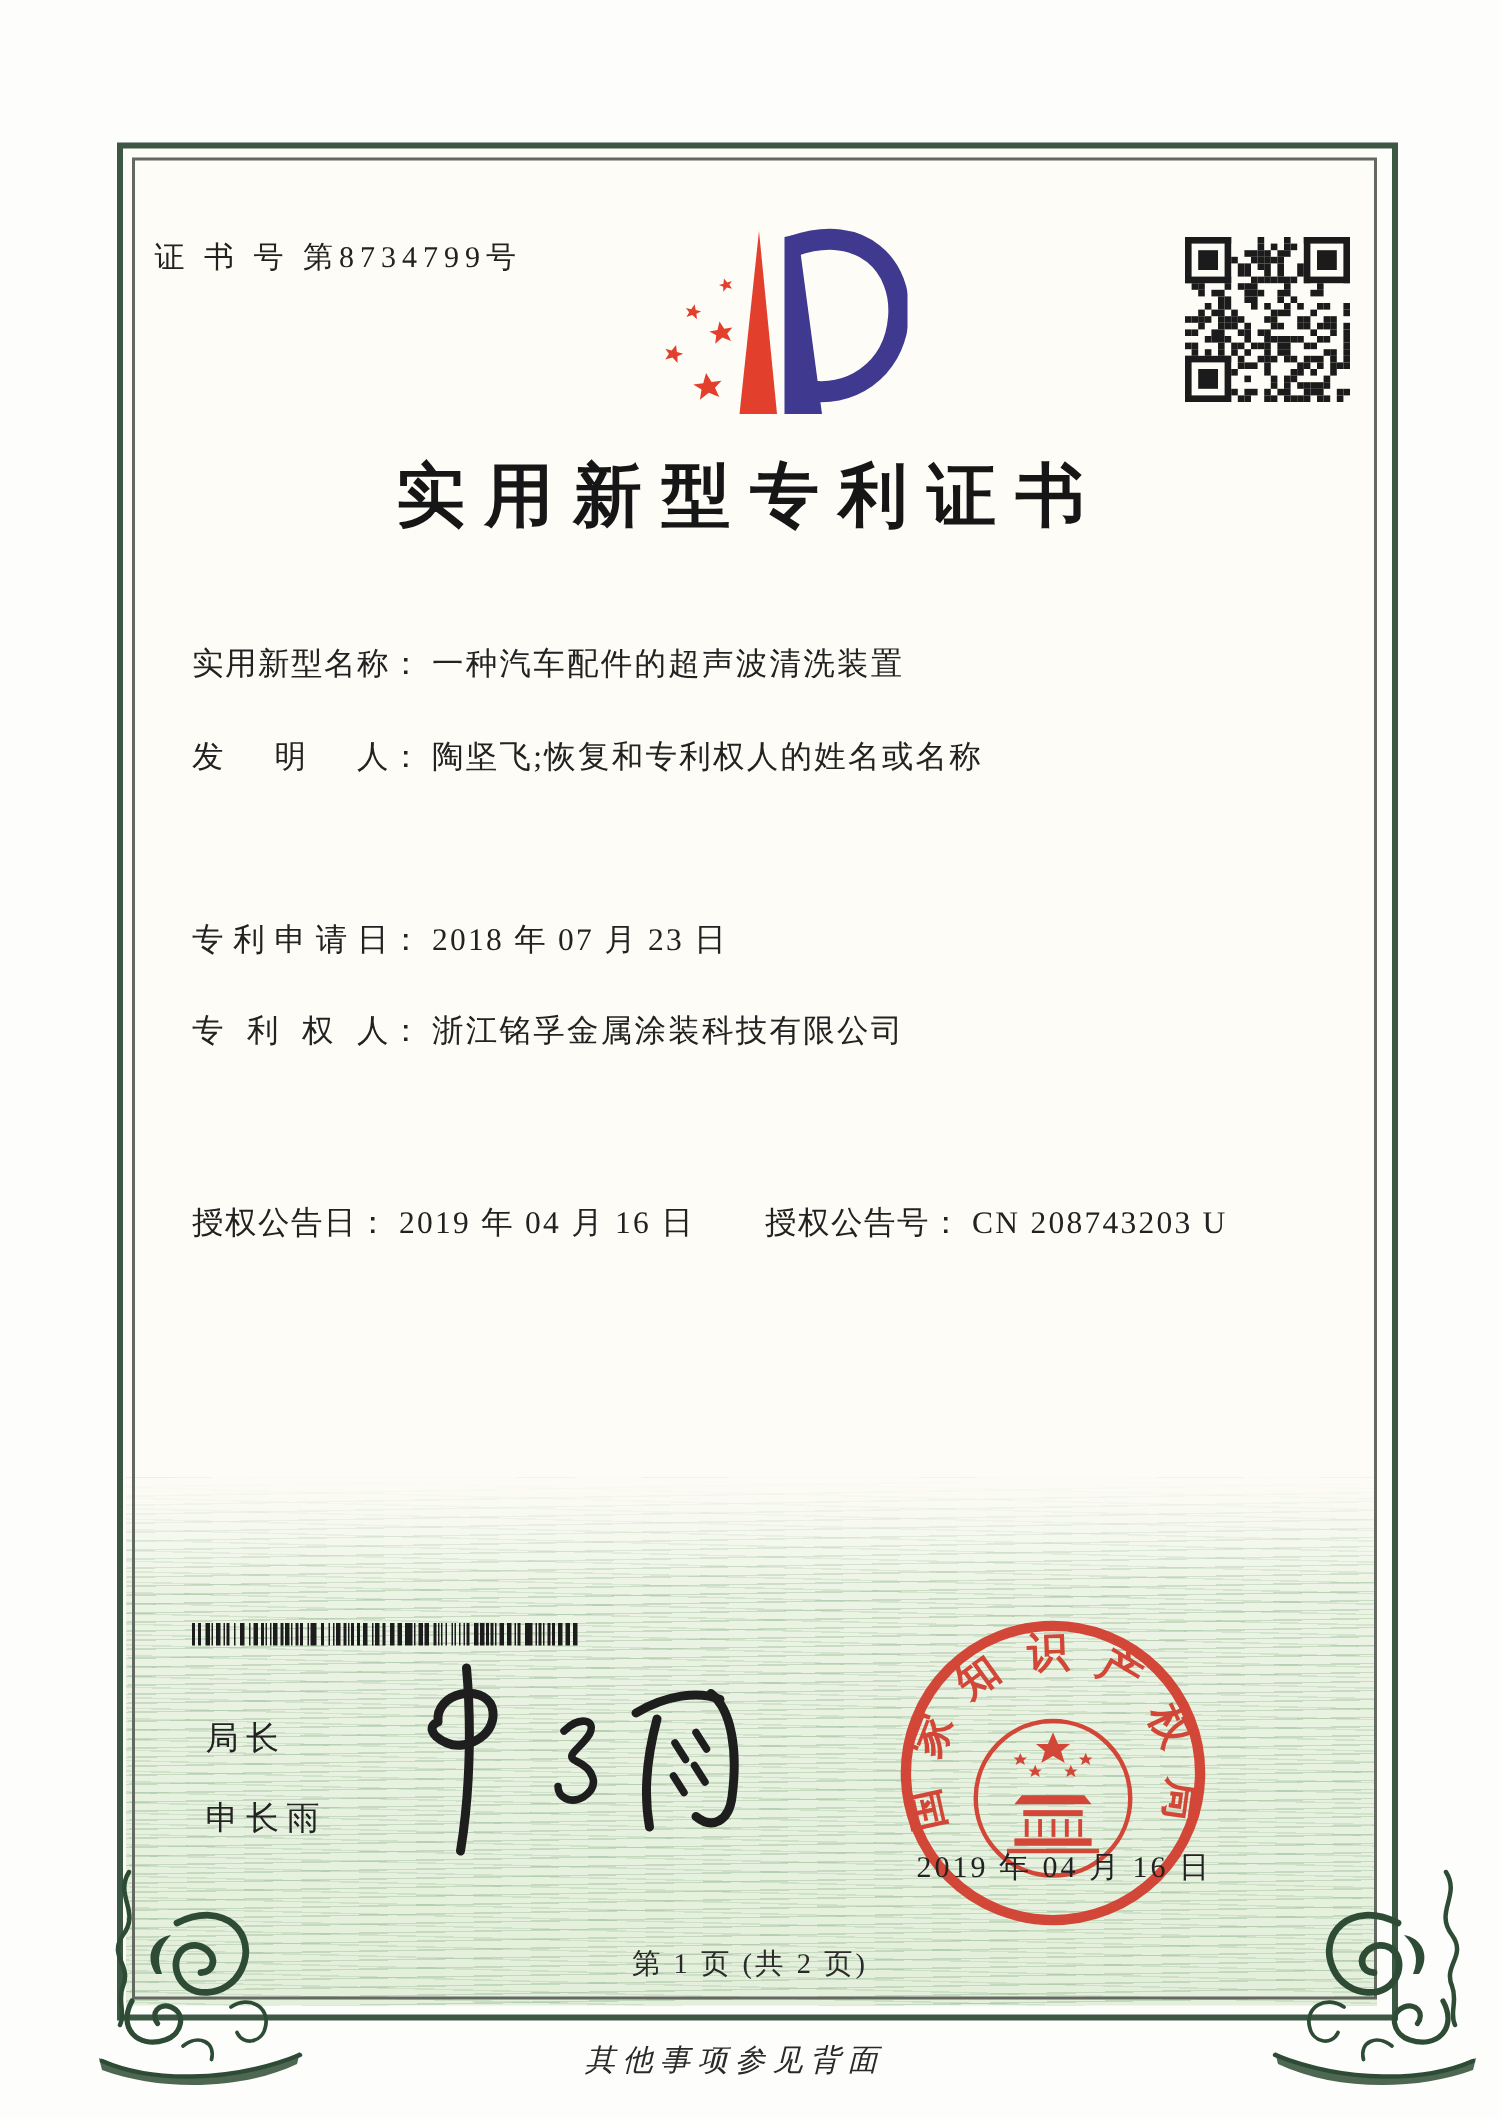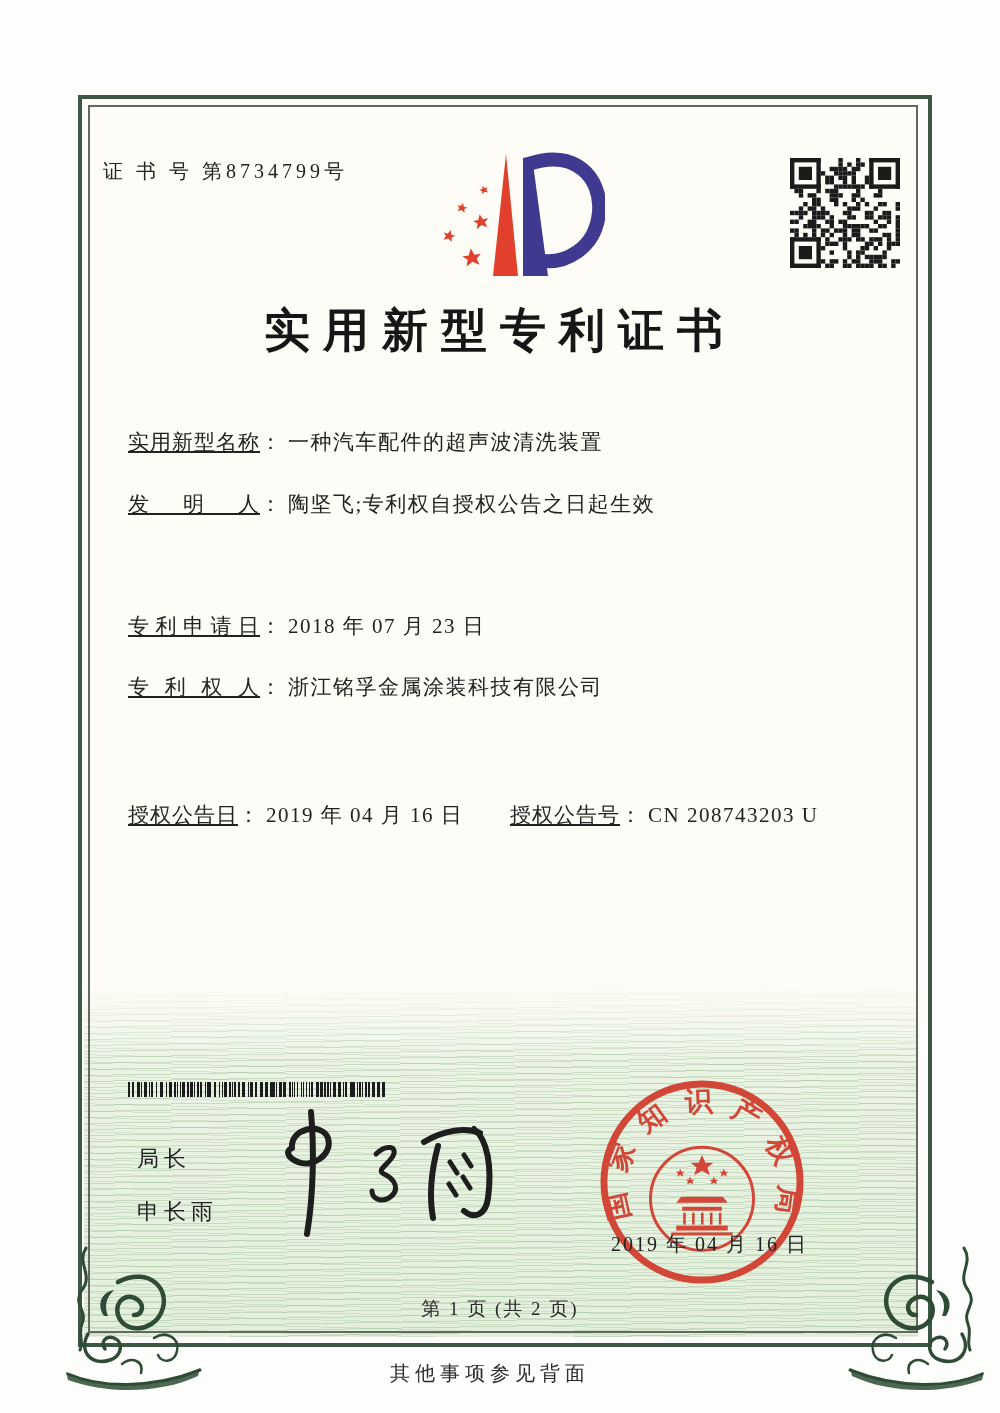--- a/index.html
+++ b/index.html
@@ -17,37 +17,37 @@
       linear-gradient(180deg,#eef5e7,#e3efdb);
   }
   .frame-outer{position:absolute;left:78px;top:95px;width:846px;height:1244px;border:4px solid #3c5743;z-index:2;}
   .frame-inner{position:absolute;left:88px;top:105px;width:826px;height:1224px;border:2px solid #636860;z-index:2;}
   .cert-no{position:absolute;left:103px;top:158px;font-size:20px;letter-spacing:4px;z-index:4;color:#222;}
   .logo{position:absolute;left:405px;top:148px;z-index:4;}
   .qr{position:absolute;left:790px;top:158px;z-index:4;}
   .title{position:absolute;left:0;right:0;top:300px;text-align:center;font-size:46px;font-weight:700;
          letter-spacing:13px;z-index:4;color:#161616;}
   .frow{position:absolute;left:128px;right:78px;font-size:21px;letter-spacing:1px;z-index:4;color:#222;}
-  .flabel{display:inline-block;width:132px;text-align:justify;text-align-last:justify;vertical-align:top;text-decoration:underline;}
+  .flabel{display:inline-block;width:132px;text-align:justify;text-align-last:justify;vertical-align:top;}
   .fcolon{display:inline-block;margin-right:6px;}
   .fvalue{letter-spacing:1.5px;}
   .grant-no{position:absolute;left:382px;top:0;}
   .paras{position:absolute;left:128px;width:757px;top:835px;z-index:4;}
   .paras p{margin:0;font-size:20.5px;line-height:35px;text-indent:2em;text-align:justify;
            letter-spacing:.5px;color:#1b1b1b;}
   .barcode{position:absolute;left:128px;top:1082px;width:263px;height:15px;z-index:4;font-size:0;}
   .barcode span{display:inline-block;height:100%;background:#1c1c1c;vertical-align:top;}
   .barcode i{display:inline-block;height:100%;}
   .sig-title{position:absolute;left:137px;top:1144px;font-size:22px;letter-spacing:5px;z-index:5;color:#222;}
   .sig-name{position:absolute;left:137px;top:1197px;font-size:22px;letter-spacing:5px;z-index:5;color:#222;}
   .signature{position:absolute;left:268px;top:1100px;z-index:5;}
   .seal{position:absolute;left:598px;top:1078px;z-index:5;}
   .seal-date{position:absolute;left:611px;top:1231px;font-size:20px;letter-spacing:2px;z-index:6;color:#222;}
   .page-no{position:absolute;left:0;right:0;top:1296px;text-align:center;font-size:19px;letter-spacing:2px;z-index:4;color:#2a2a2a;}
-  .back-note{position:absolute;left:390px;top:1360px;font-size:20px;letter-spacing:5px;z-index:4;color:#2a2a2a;}
+  .back-note{position:absolute;left:390px;top:1360px;font-size:20px;letter-spacing:5px;z-index:4;color:#2a2a2a;font-style:italic;}
   .ornament{position:absolute;z-index:3;}
   .orn-left{left:58px;top:1246px;}
   .orn-right{left:842px;top:1246px;transform:scaleX(-1);}
 </style>
 </head>
 <body>
 
 <div class="page">
 
   <div class="paper"></div>
@@ -306,21 +306,21 @@
       <rect x="92.4" y="105.60000000000001" width="4.4" height="4.4" fill="#1b1b1b"></rect>
       <rect x="101.2" y="105.60000000000001" width="4.4" height="4.4" fill="#1b1b1b"></rect>
     </svg>
 
   <div class="title">实用新型专利证书</div>
 
   <div class="frow" style="top:428px">
     <span class="flabel">实用新型名称</span><span class="fcolon">：</span><span class="fvalue">一种汽车配件的超声波清洗装置</span>
   </div>
   <div class="frow" style="top:490px">
-    <span class="flabel">发明人</span><span class="fcolon">：</span><span class="fvalue">陶坚飞;专利权自授权公告之日起生效</span>
+    <span class="flabel">发明人</span><span class="fcolon">：</span><span class="fvalue">陶坚飞;恢复和专利权人的姓名或名称</span>
   </div>
   <div class="frow" style="top:612px">
     <span class="flabel">专利申请日</span><span class="fcolon">：</span><span class="fvalue">2018 年 07 月 23 日</span>
   </div>
   <div class="frow" style="top:673px">
     <span class="flabel">专利权人</span><span class="fcolon">：</span><span class="fvalue">浙江铭孚金属涂装科技有限公司</span>
   </div>
   <div class="frow" style="top:801px">
     <span>
       <span class="flabel" style="width:110px">授权公告日</span><span class="fcolon">：</span><span class="fvalue">2019 年 04 月 16 日</span>

